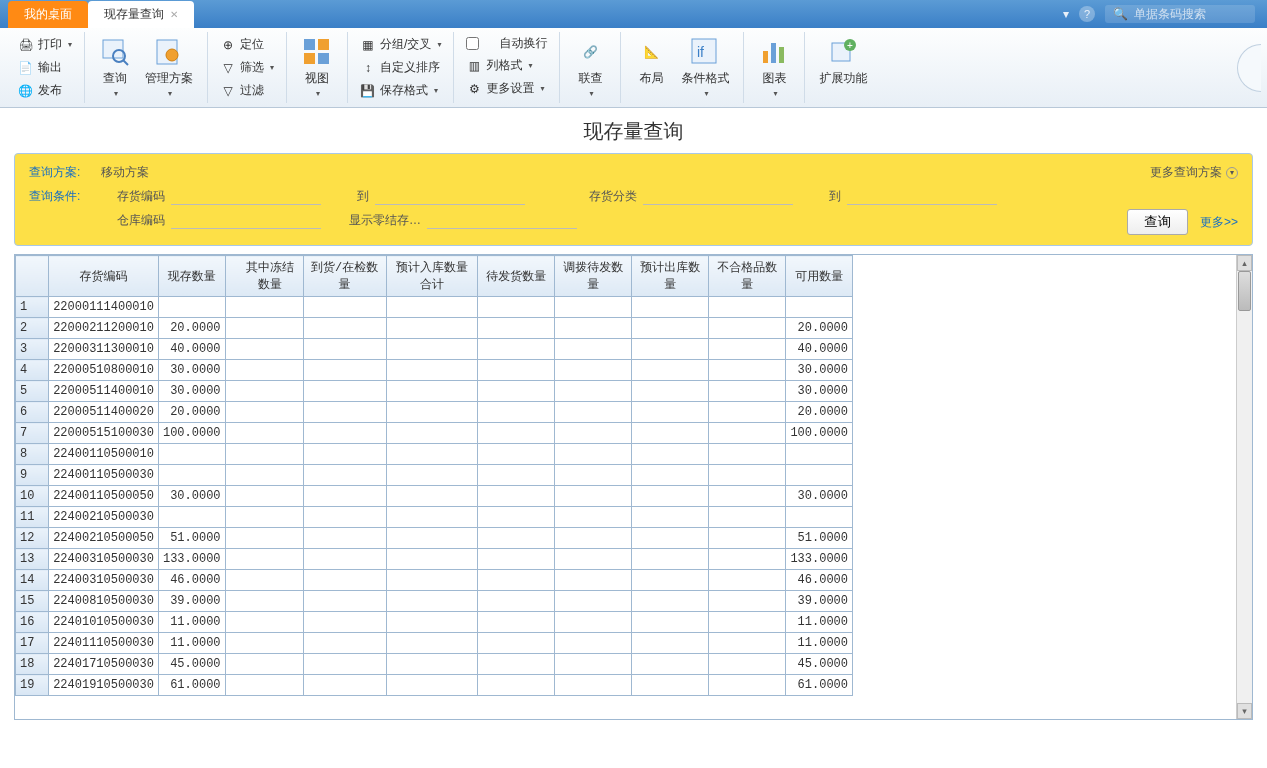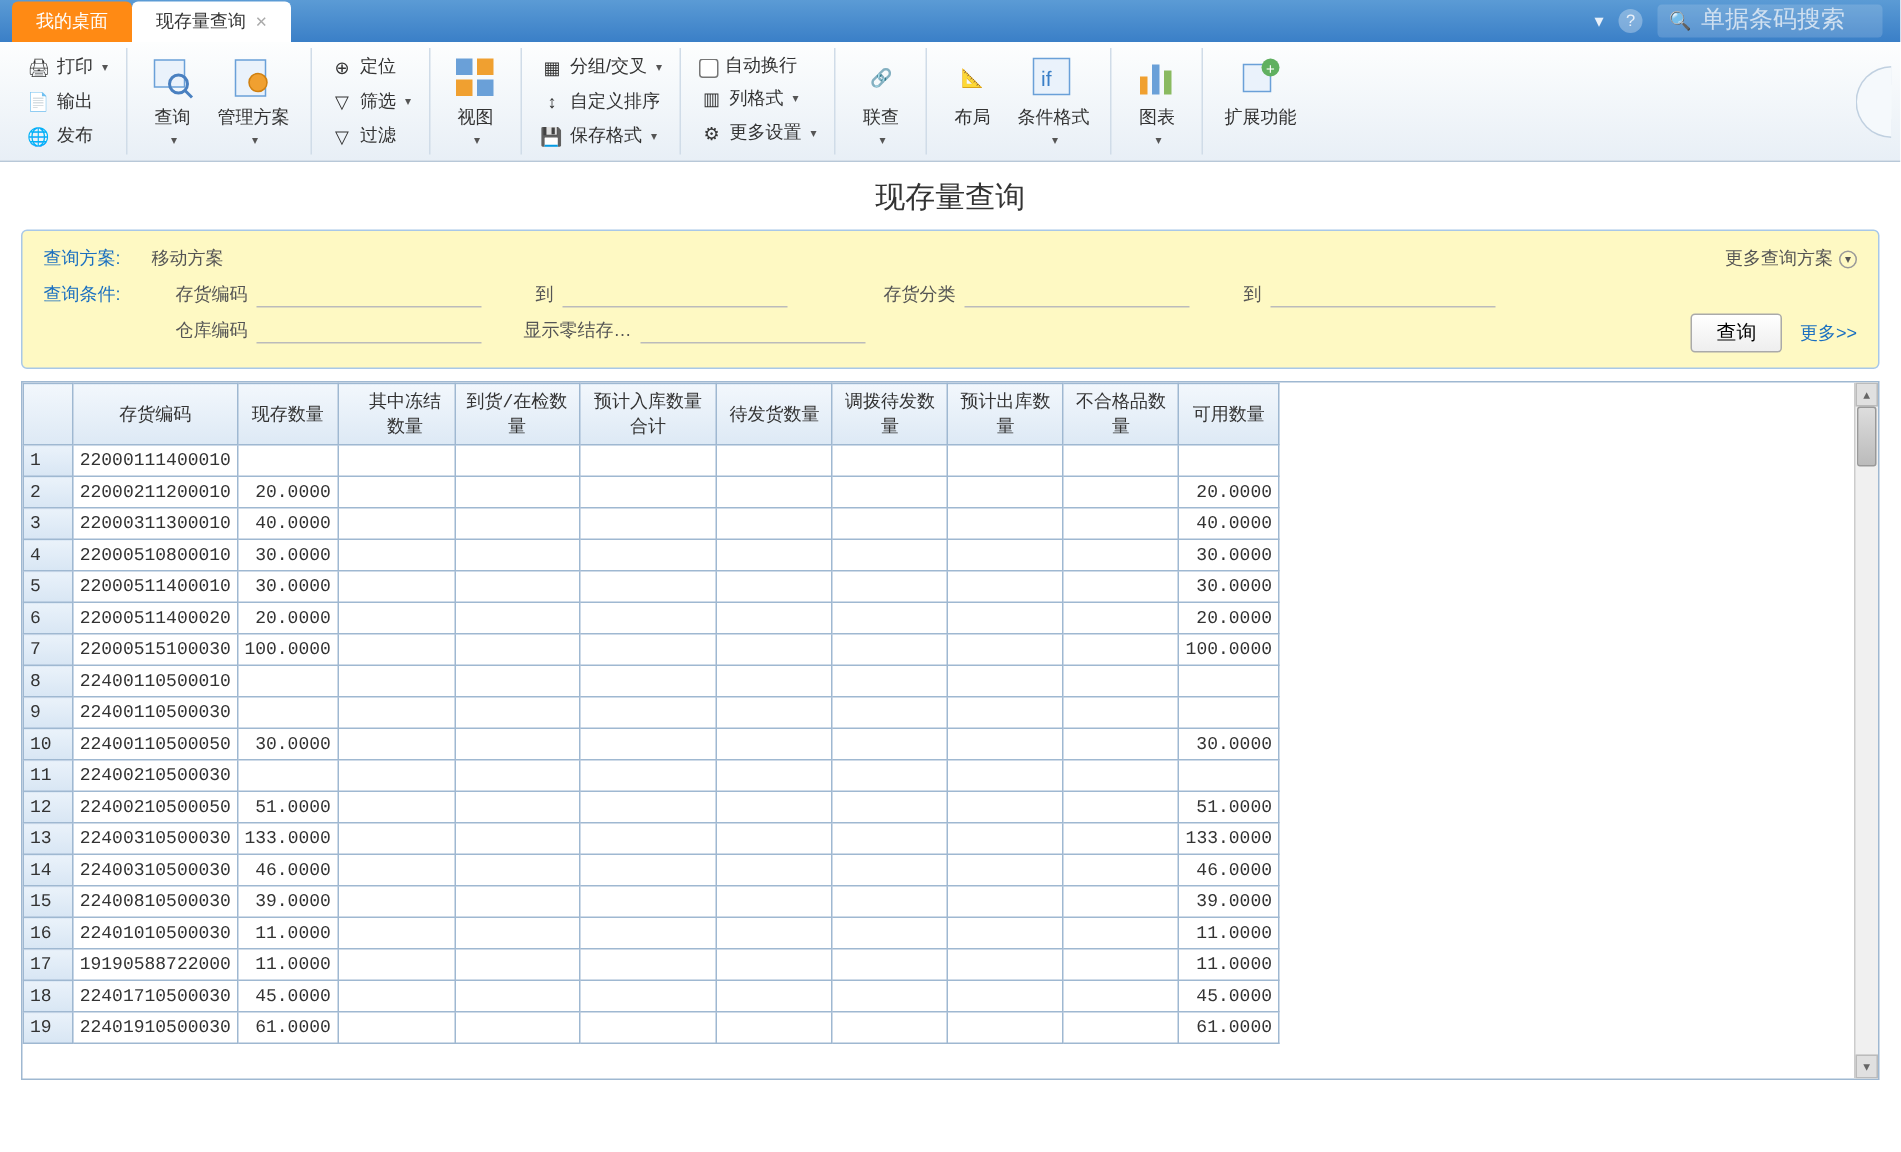--- a/index.html
+++ b/index.html
@@ -8,41 +8,41 @@
 
 .tab-bar { background: linear-gradient(#5b9bd5, #3a7fc7); height: 28px; display: flex; align-items: flex-end; padding-left: 8px; position: relative; }
 .tab { padding: 5px 16px; font-size: 12px; color: #fff; cursor: pointer; border-top-left-radius: 4px; border-top-right-radius: 4px; display: flex; align-items: center; gap: 6px; }
 .tab.active-orange { background: #ff8a14; }
 .tab.active-white { background: #fff; color: #333; }
 .tab-close { color: #aaa; font-size: 10px; }
 .tab-right { position: absolute; right: 0; top: 0; height: 100%; display: flex; align-items: center; gap: 10px; padding-right: 12px; color: #e8f0f9;}
 .tab-right .dd { cursor: pointer;}
 .tab-right .help { background: rgba(255,255,255,0.3); border-radius: 50%; width: 16px; height: 16px; display: inline-flex; align-items: center; justify-content: center; font-size: 11px; }
 .search-box { background: rgba(255,255,255,0.15); border-radius: 3px; padding: 2px 8px; display: flex; align-items: center; gap: 6px; width: 150px; }
-.search-box input { background: transparent; border: none; outline: none; color: #e8e8e8; font-size: 16px; width: 100%; }
+.search-box input { background: transparent; border: none; outline: none; color: #e8e8e8; font-size: 12px; width: 100%; }
 .search-box input::placeholder { color: #d0e0f0; }
 
 
 .ribbon { background: linear-gradient(#fdfefe, #e8eff6); border-bottom: 1px solid #b8c8d8; display: flex; padding: 4px 6px; min-height: 74px; position: relative; }
 .ribbon-group { display: flex; flex-direction: column; gap: 2px; padding: 2px 8px; border-right: 1px solid #d0dce8; }
 .ribbon-group.icons { flex-direction: row; align-items: flex-start; }
 .rb-small { display: flex; align-items: center; gap: 4px; padding: 2px 4px; cursor: pointer; white-space: nowrap; }
 .rb-icon { width: 16px; height: 16px; display: inline-flex; align-items: center; justify-content: center; }
 .rb-big { display: flex; flex-direction: column; align-items: center; gap: 2px; padding: 2px 6px; cursor: pointer; }
 .rb-big .bigicon { width: 32px; height: 32px; display: flex; align-items: center; justify-content: center; }
-.rb-checkbox { display: flex; align-items: flex-end; gap: 4px; padding: 1px 4px; white-space: nowrap; }
+.rb-checkbox { display: flex; align-items: center; gap: 20px; padding: 1px 4px; white-space: nowrap; }
 .rb-checkbox input { margin: 0; }
 .dd-arrow { font-size: 8px; color: #555; margin-left: 2px;}
 .ribbon-circle { position: absolute; right: 6px; top: 50%; transform: translateY(-50%); width: 24px; height: 48px; border-left: 1px solid #c0d0e0; border-top: 1px solid #c0d0e0; border-bottom: 1px solid #c0d0e0; border-top-left-radius: 24px; border-bottom-left-radius: 24px; background: #f5f9fc;}
 
 
 .page-title { text-align: center; font-size: 20px; padding: 10px 0 8px; color: #333; }
 
 
-.query-panel { margin: 0 14px 8px; border: 1px solid #a8c8e8; border-radius: 4px; padding: 10px 14px; position: relative; background: #fef9c3; }
+.query-panel { margin: 0 14px 8px; border: 1px solid #a8c8e8; border-radius: 4px; padding: 10px 14px; position: relative; background: #fde047; }
 .qp-row { display: flex; align-items: center; margin-bottom: 6px; gap: 8px; }
 .qp-label-main { color: #1a6fc0; width: 64px; }
 .qp-plan { color: #555; }
 .qp-more { position: absolute; right: 14px; top: 10px; color: #555; display: flex; align-items: center; gap: 4px; cursor: pointer; }
 .qp-more .circ { border: 1px solid #999; border-radius: 50%; width: 12px; height: 12px; display: inline-flex; align-items: center; justify-content: center; font-size: 8px;}
 .qp-field { display: flex; align-items: center; gap: 6px; }
 .qp-field label { color: #555; width: 64px; text-align: right;}
 .qp-field .uline { border-bottom: 1px solid #bbb; width: 150px; height: 18px; }
 .qp-actions { position: absolute; right: 14px; bottom: 10px; display: flex; align-items: center; gap: 12px; }
 .btn { border: 1px solid #aaa; background: linear-gradient(#fff,#eee); padding: 3px 16px; border-radius: 3px; cursor: pointer; }
@@ -506,21 +506,21 @@
             <td class="num wide"></td>
             <td class="num wider"></td>
             <td class="num wide"></td>
             <td class="num wide"></td>
             <td class="num wide"></td>
             <td class="num wide"></td>
             <td class="num">11.0000</td>
           </tr>
           <tr>
             <td class="rownum">17</td>
-            <td class="code">19190588722000</td>
+            <td class="code">22401110500030</td>
             <td class="num">11.0000</td>
             <td class="num wide"></td>
             <td class="num wide"></td>
             <td class="num wider"></td>
             <td class="num wide"></td>
             <td class="num wide"></td>
             <td class="num wide"></td>
             <td class="num wide"></td>
             <td class="num">11.0000</td>
           </tr>

